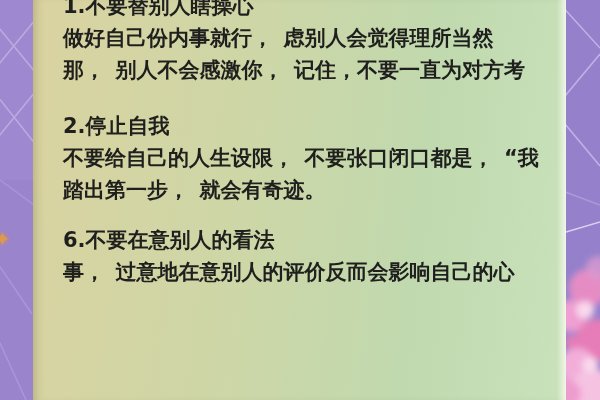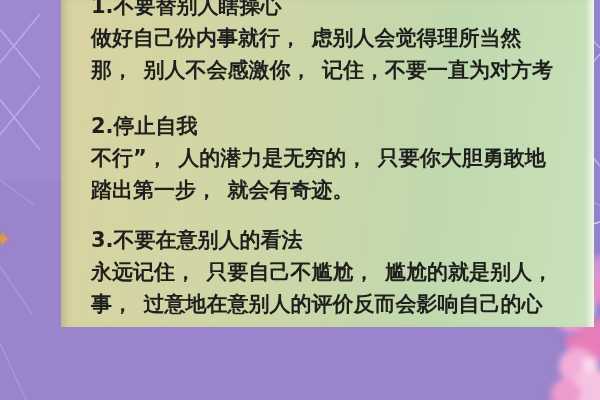--- a/index.html
+++ b/index.html
@@ -3,24 +3,23 @@
 <meta charset="utf-8">
 <style>
   html,body{margin:0;padding:0;}
   .canvas{
     position:relative;width:600px;height:400px;overflow:hidden;
     background:#9a84cc;
     font-family:"DejaVu Sans","Liberation Sans",sans-serif;
   }
   .bg-svg{position:absolute;left:0;top:0;z-index:0;}
   .panel{
-    position:absolute;left:33px;top:0;width:533px;height:327px;z-index:1;
+    position:absolute;left:33px;top:0;width:533px;height:400px;z-index:1;
     background:linear-gradient(97deg,#dad3a1 0%,#cfd6a6 36%,#c0d9ae 72%,#cae2bc 100%);
     box-shadow:inset 8px 0 10px -6px rgba(100,80,40,0.30);
-    margin-left:28px;
   }
   .panel::after{
     content:"";position:absolute;right:0;top:0;bottom:0;width:9px;
     background:linear-gradient(to right,rgba(248,250,240,0),rgba(248,250,240,0.85));
   }
   .content{
     position:absolute;left:30px;top:-10px;
     color:#1f1f1d;font-weight:bold;font-size:21px;white-space:nowrap;
     letter-spacing:0px;
   }
@@ -92,25 +91,24 @@
     <div class="content">
 
       <section class="s1">
         <div class="line">1.不要替别人瞎操心</div>
         <div class="line">做好自己份内事就行， 虑别人会觉得理所当然</div>
         <div class="line">那， 别人不会感激你， 记住，不要一直为对方考</div>
       </section>
 
       <section class="s2">
         <div class="line">2.停止自我</div>
-        <div class="line">不行”， 人的潜力是无穷的， 只要你大胆勇敢地</div>
+        <div class="line">不要给自己的人生设限， 不要张口闭口都是， “我</div>
         <div class="line">踏出第一步， 就会有奇迹。</div>
       </section>
 
       <section class="s3">
-        <div class="line">3.不要在意别人的看法</div>
-        <div class="line">永远记住， 只要自己不尴尬， 尴尬的就是别人，</div>
+        <div class="line">6.不要在意别人的看法</div>
         <div class="line">事， 过意地在意别人的评价反而会影响自己的心</div>
       </section>
 
     </div>
   </div>
 </div>
 
 </body></html>

